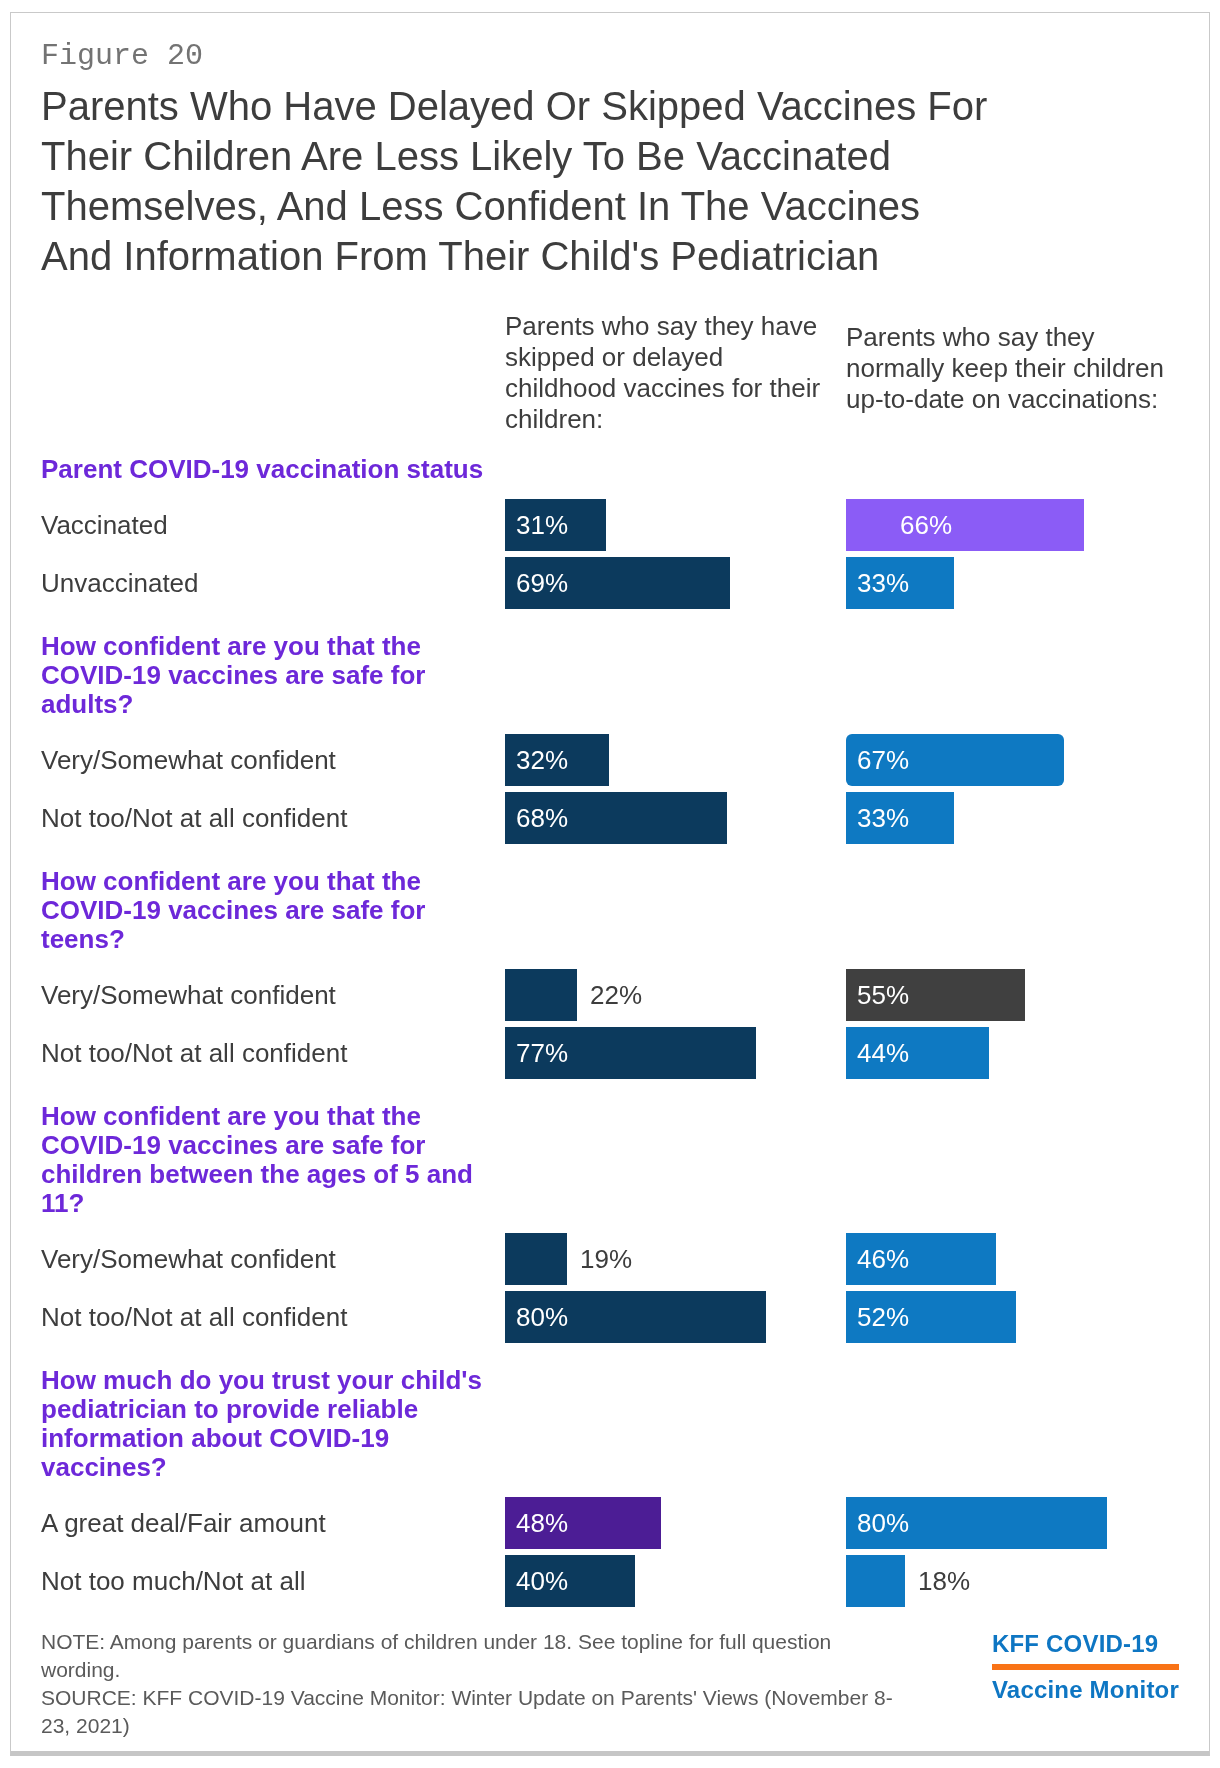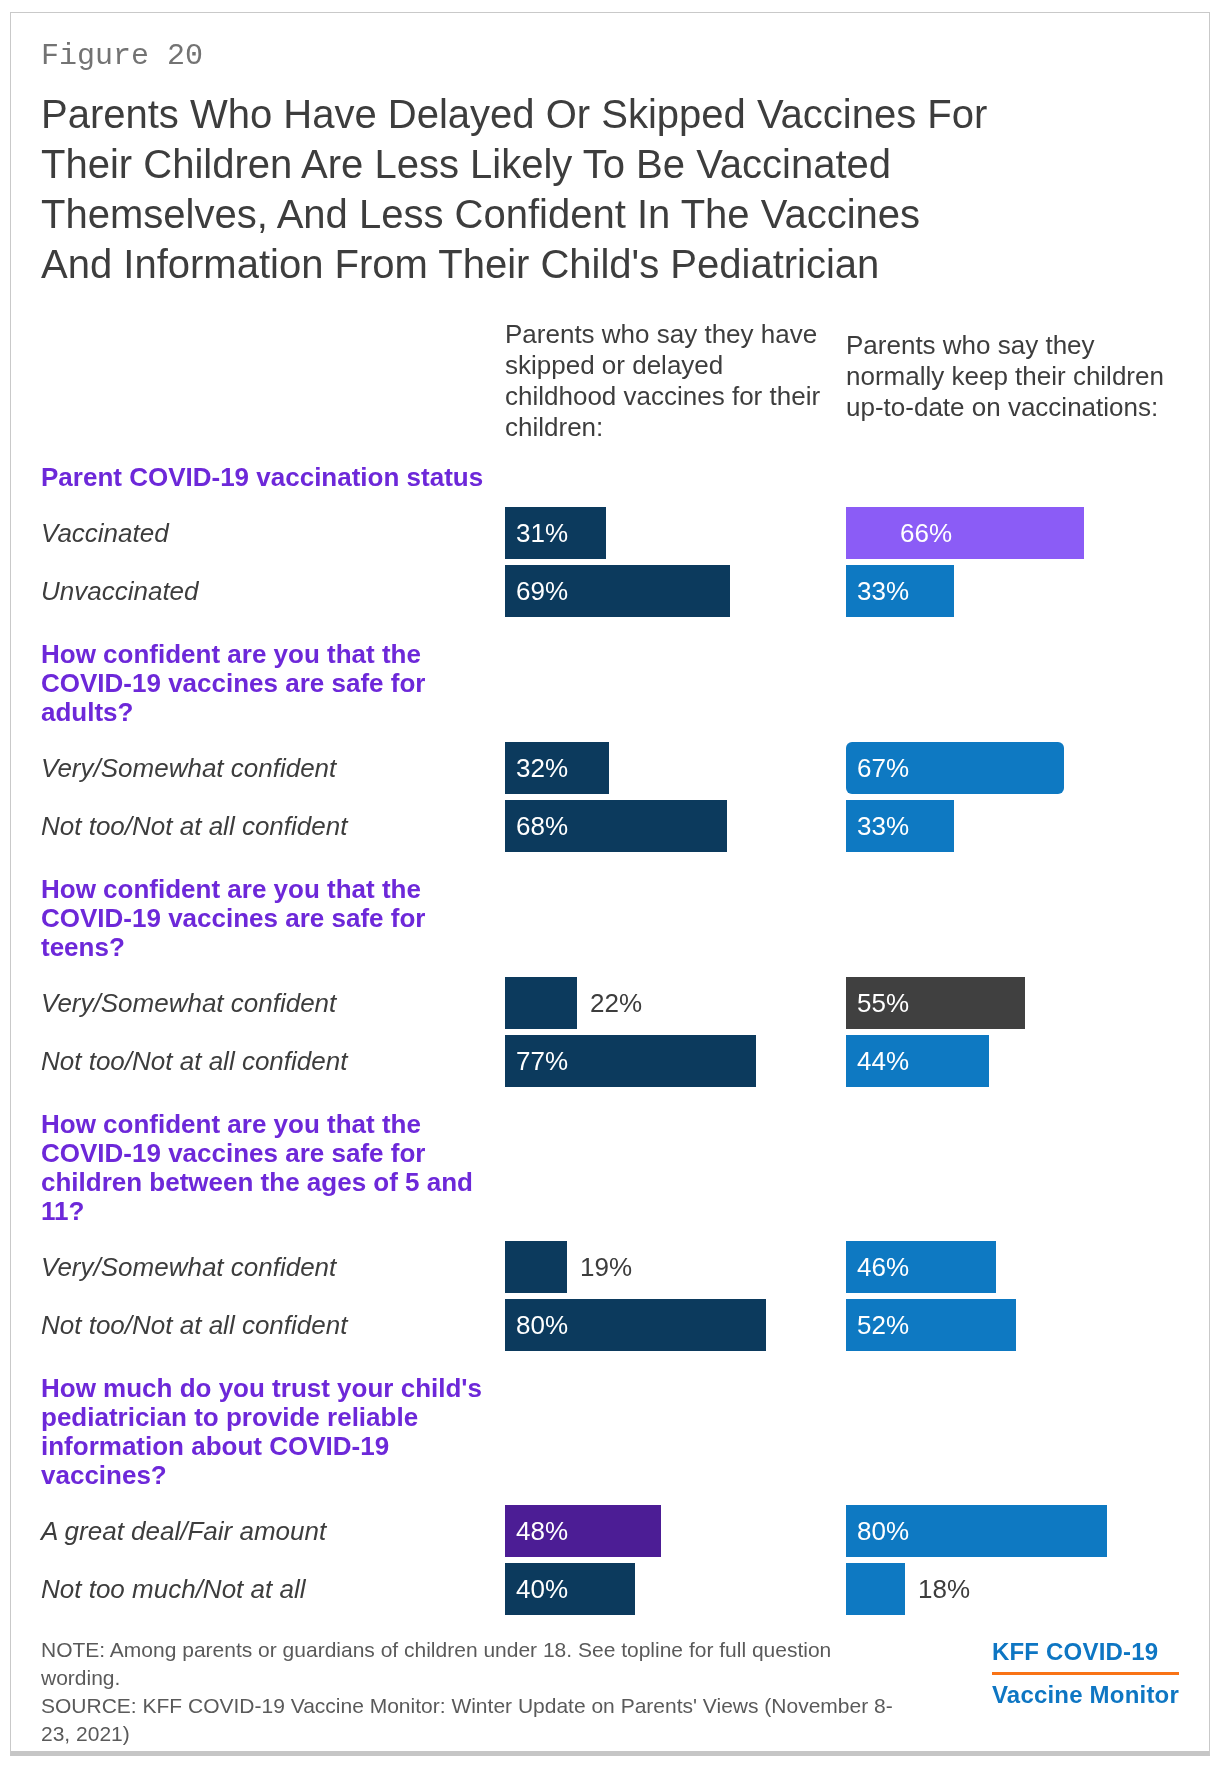--- a/index.html
+++ b/index.html
@@ -19,40 +19,40 @@
   .col-headers { display:flex; margin-top:30px; }
   .col-spacer { width:464px; flex:none; }
   .col-head { font-size:26px; line-height:31px; color:#3d3d3d; white-space:pre-line; }
   .col-head.first { width:341px; flex:none; box-sizing:border-box; padding-right:20px; }
   .col-head.second { flex:1; padding-top:11px; }
   .section-header {
     font-weight:bold; font-size:26px; line-height:29px; color:#6d28d9;
     margin:20px 0 12px 0; white-space:pre-line; max-width:470px;
   }
   .bar-row { display:flex; align-items:center; height:58px; }
-  .row-label { width:464px; flex:none; font-size:26px; color:#3d3d3d; box-sizing:border-box; padding-right:26px;font-style:italic; }
+  .row-label { width:464px; flex:none; font-size:26px; color:#3d3d3d; box-sizing:border-box; padding-right:26px; }
   .bar-cell { display:flex; align-items:center; height:52px; }
   .bar-cell.col1 { width:341px; flex:none; }
   .bar-cell.col2 { flex:1; }
   .bar { height:52px; flex:none; display:flex; align-items:center; }
   .bar-value { font-size:26px; white-space:nowrap; }
   .bar-value.inside { color:#ffffff; padding-left:11px; }
   .bar-value.outside { color:#3d3d3d; margin-left:13px; }
   .footer { display:flex; align-items:flex-start; margin-top:18px;gap:12px; }
   .footer-text { width:870px; flex:none; font-size:21px; line-height:28px; color:#5a5a5a; }
   .logo { margin-left:auto; margin-top:2px; }
-  .logo-line1 { font-size:24px; font-weight:bold; letter-spacing:0.2px; padding-bottom:6px; border-bottom:3px solid #f97316; }
+  .logo-line1 { font-size:24px; font-weight:bold; letter-spacing:0.2px; padding-bottom:6px; border-bottom:6px solid #f97316; }
   .logo-line2 { font-size:24px; font-weight:bold; letter-spacing:0.2px; padding-top:6px; }
 </style>
 </head>
 <body>
 
 <div class="card">
   <div class="figure-label">Figure 20</div>
-  <h1 class="chart-title" style="font-weight:normal; margin-bottom:0;">Parents Who Have Delayed Or Skipped Vaccines For
+  <h1 class="chart-title" style="font-weight:normal; margin-bottom:0;margin-top:8px;">Parents Who Have Delayed Or Skipped Vaccines For
 Their Children Are Less Likely To Be Vaccinated
 Themselves, And Less Confident In The Vaccines
 And Information From Their Child's Pediatrician</h1>
 
   <div class="col-headers">
     <div class="col-spacer"></div>
     <div class="col-head first">Parents who say they have
 skipped or delayed
 childhood vaccines for their
 children:</div>

